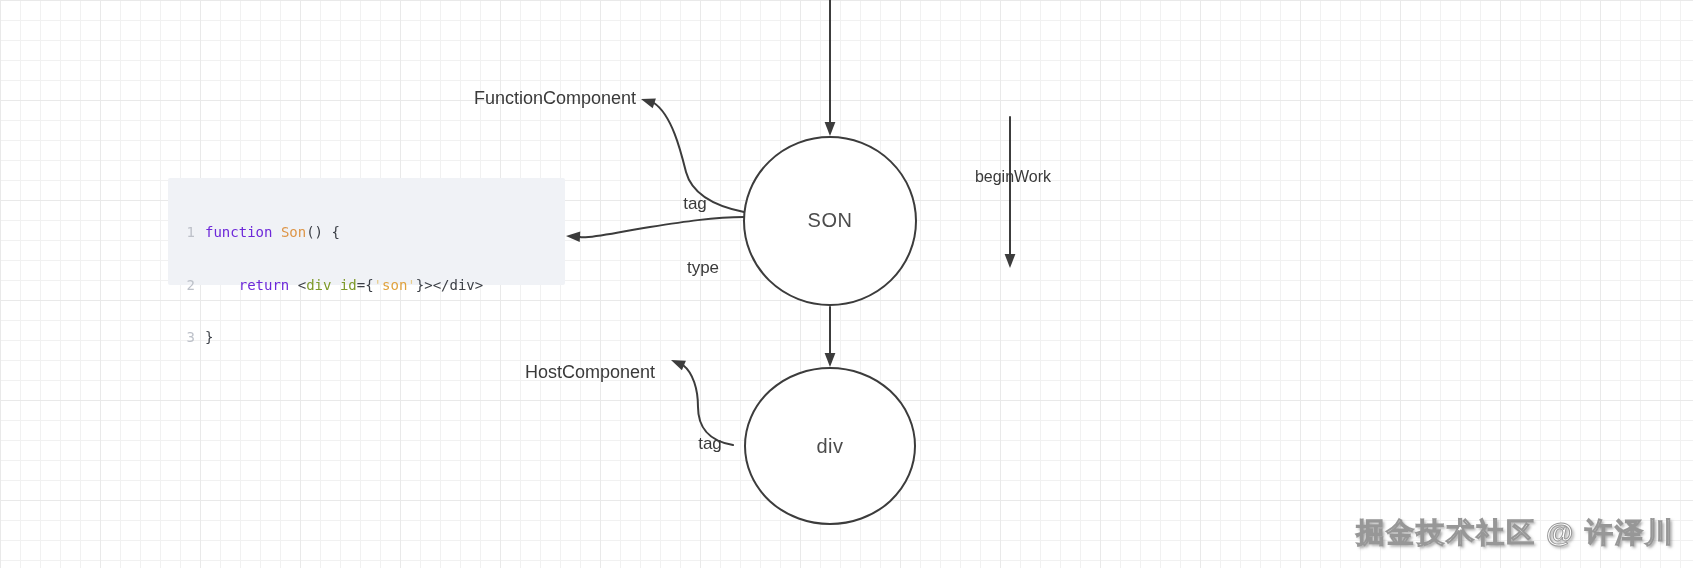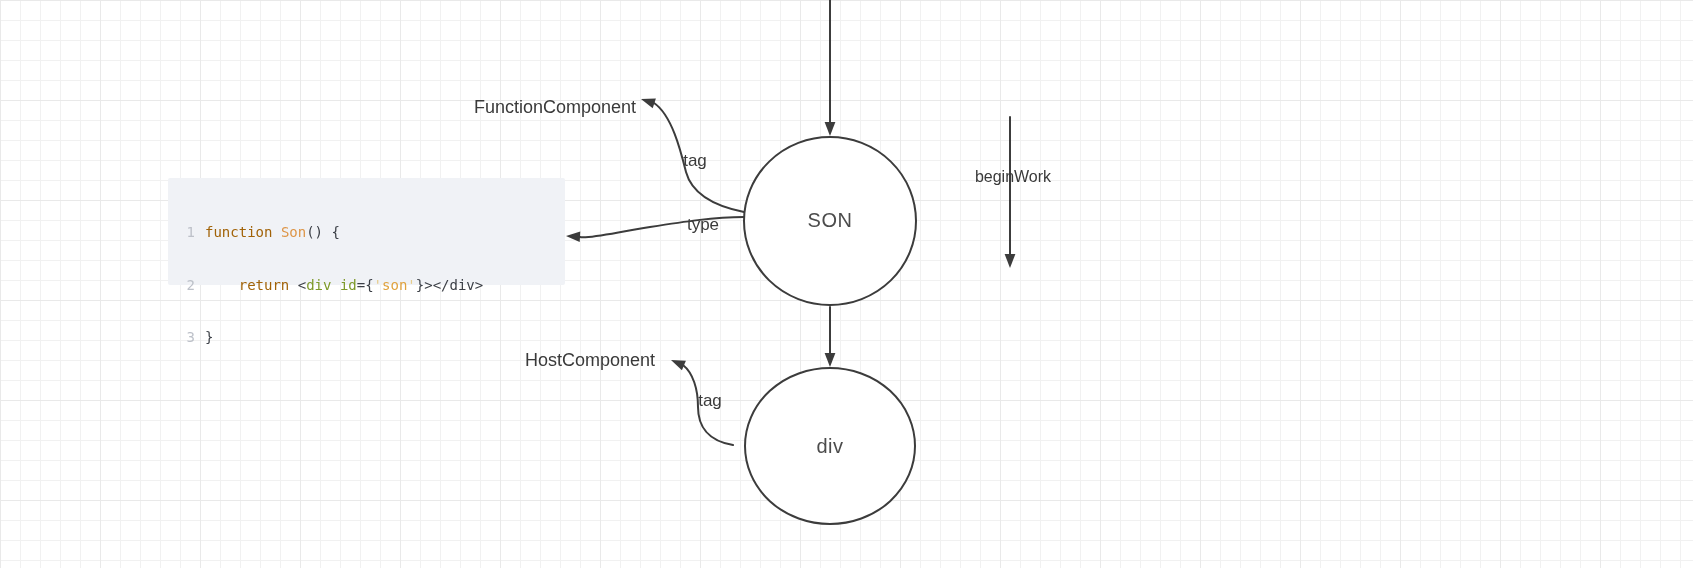--- a/index.html
+++ b/index.html
@@ -19,34 +19,34 @@
   svg.diagram-lines { position:absolute; left:0; top:0; }
   .stroke { stroke:#3c3c3c; stroke-width:2; fill:none; stroke-linecap:round; }
   .node   { stroke:#3c3c3c; stroke-width:2; fill:#ffffff; }
   .ah     { fill:#3c3c3c; stroke:none; }
 
   .lbl {
     position:absolute; transform:translate(-50%,-50%);
     color:#3a3a3a; white-space:nowrap; line-height:1;
   }
   .lbl-big   { font-size:18px; }
-  .lbl-small { font-size:17px; }
+  .lbl-small { font-size:17px;margin-top:43px; }
   .lbl-node  { font-size:20px; color:#4c4c4c; letter-spacing:0.5px; }
   .lbl-flow  { font-size:16px; }
 
   .code-block {
     position:absolute; left:168px; top:178px; width:397px; height:107px;
     background:#f0f2f6; border-radius:2px; padding-top:11px;
     font-family:"DejaVu Sans Mono","Liberation Mono",monospace;
     font-size:14px; line-height:17.5px; white-space:pre;
   }
   .code-line { display:flex; }
   .code-line .ln { width:37px; text-align:right; padding-right:10px; color:#bdc1c9; }
   .code-line .code { color:#3b3f46; }
-  .kw  { color:#a16207; }
+  .kw  { color:#6d28d9; }
   .fn  { color:#dd9445; }
   .tag { color:#7d9929; }
   .str { color:#e0a23e; }
   .qt  { color:#e7cd8c; }
   .pun { color:#3b3f46; }
 
   .watermark {
     position:absolute; right:18px; bottom:16px;
     font-size:28px; font-weight:bold; letter-spacing:2px;
     color:#ffffff; -webkit-text-stroke:1px #979797;
@@ -76,42 +76,43 @@
     <path class="stroke" d="M744,217 C714,217 682,222 650,227 C617,232 589,239 580,237"></path>
     <polygon class="ah" points="566,236 580.3,231.5 579.7,241.9"></polygon>
 
     <path class="stroke" d="M733,445 C708,441 698,426 698,407 C698,389 693,373 683,365"></path>
     <polygon class="ah" points="671,360 685.9,360.7 681.9,370.3"></polygon>
 
     <ellipse class="node" cx="830" cy="221" rx="86" ry="84"></ellipse>
     <ellipse class="node" cx="830" cy="446" rx="85" ry="78"></ellipse>
   </svg>
 
-  <div class="lbl lbl-big" style="left:555px; top:98px;margin-top:9px;">FunctionComponent</div>
+  <div class="lbl lbl-big" style="left:555px; top:98px;">FunctionComponent</div>
 
   <div class="lbl lbl-small" style="left:695px; top:160px;">tag</div>
 
   <div class="lbl lbl-small" style="left:703px; top:224px;">type</div>
 
   <div class="lbl lbl-node" style="left:830px; top:220px;">SON</div>
 
   <div class="lbl lbl-flow" style="left:1013px; top:177px;">beginWork</div>
 
-  <div class="lbl lbl-big" style="left:590px; top:360px;">HostComponent</div>
+  <div class="lbl lbl-big" style="left:590px; top:372px;">HostComponent</div>
 
   <div class="lbl lbl-small" style="left:710px; top:400px;">tag</div>
 
   <div class="lbl lbl-node" style="left:830px; top:446px;">div</div>
 
   <div class="code-block">
     <div class="code-line">
       <span class="ln">1</span><span class="code"><span class="kw">function</span><span class="pun"> </span><span class="fn">Son</span><span class="pun">() {</span></span>
     </div>
     <div class="code-line">
       <span class="ln">2</span><span class="code"><span class="pun">    </span><span class="kw">return</span><span class="pun"> &lt;</span><span class="tag">div</span><span class="pun"> </span><span class="tag">id</span><span class="pun">={</span><span class="qt">'</span><span class="str">son</span><span class="qt">'</span><span class="pun">}&gt;&lt;/div&gt;</span></span>
     </div>
     <div class="code-line">
       <span class="ln">3</span><span class="code"><span class="pun">}</span></span>
     </div>
   </div>
 
+  <div class="watermark">掘金技术社区 @ 许泽川</div>
 
 </div>
 
 </body></html>

